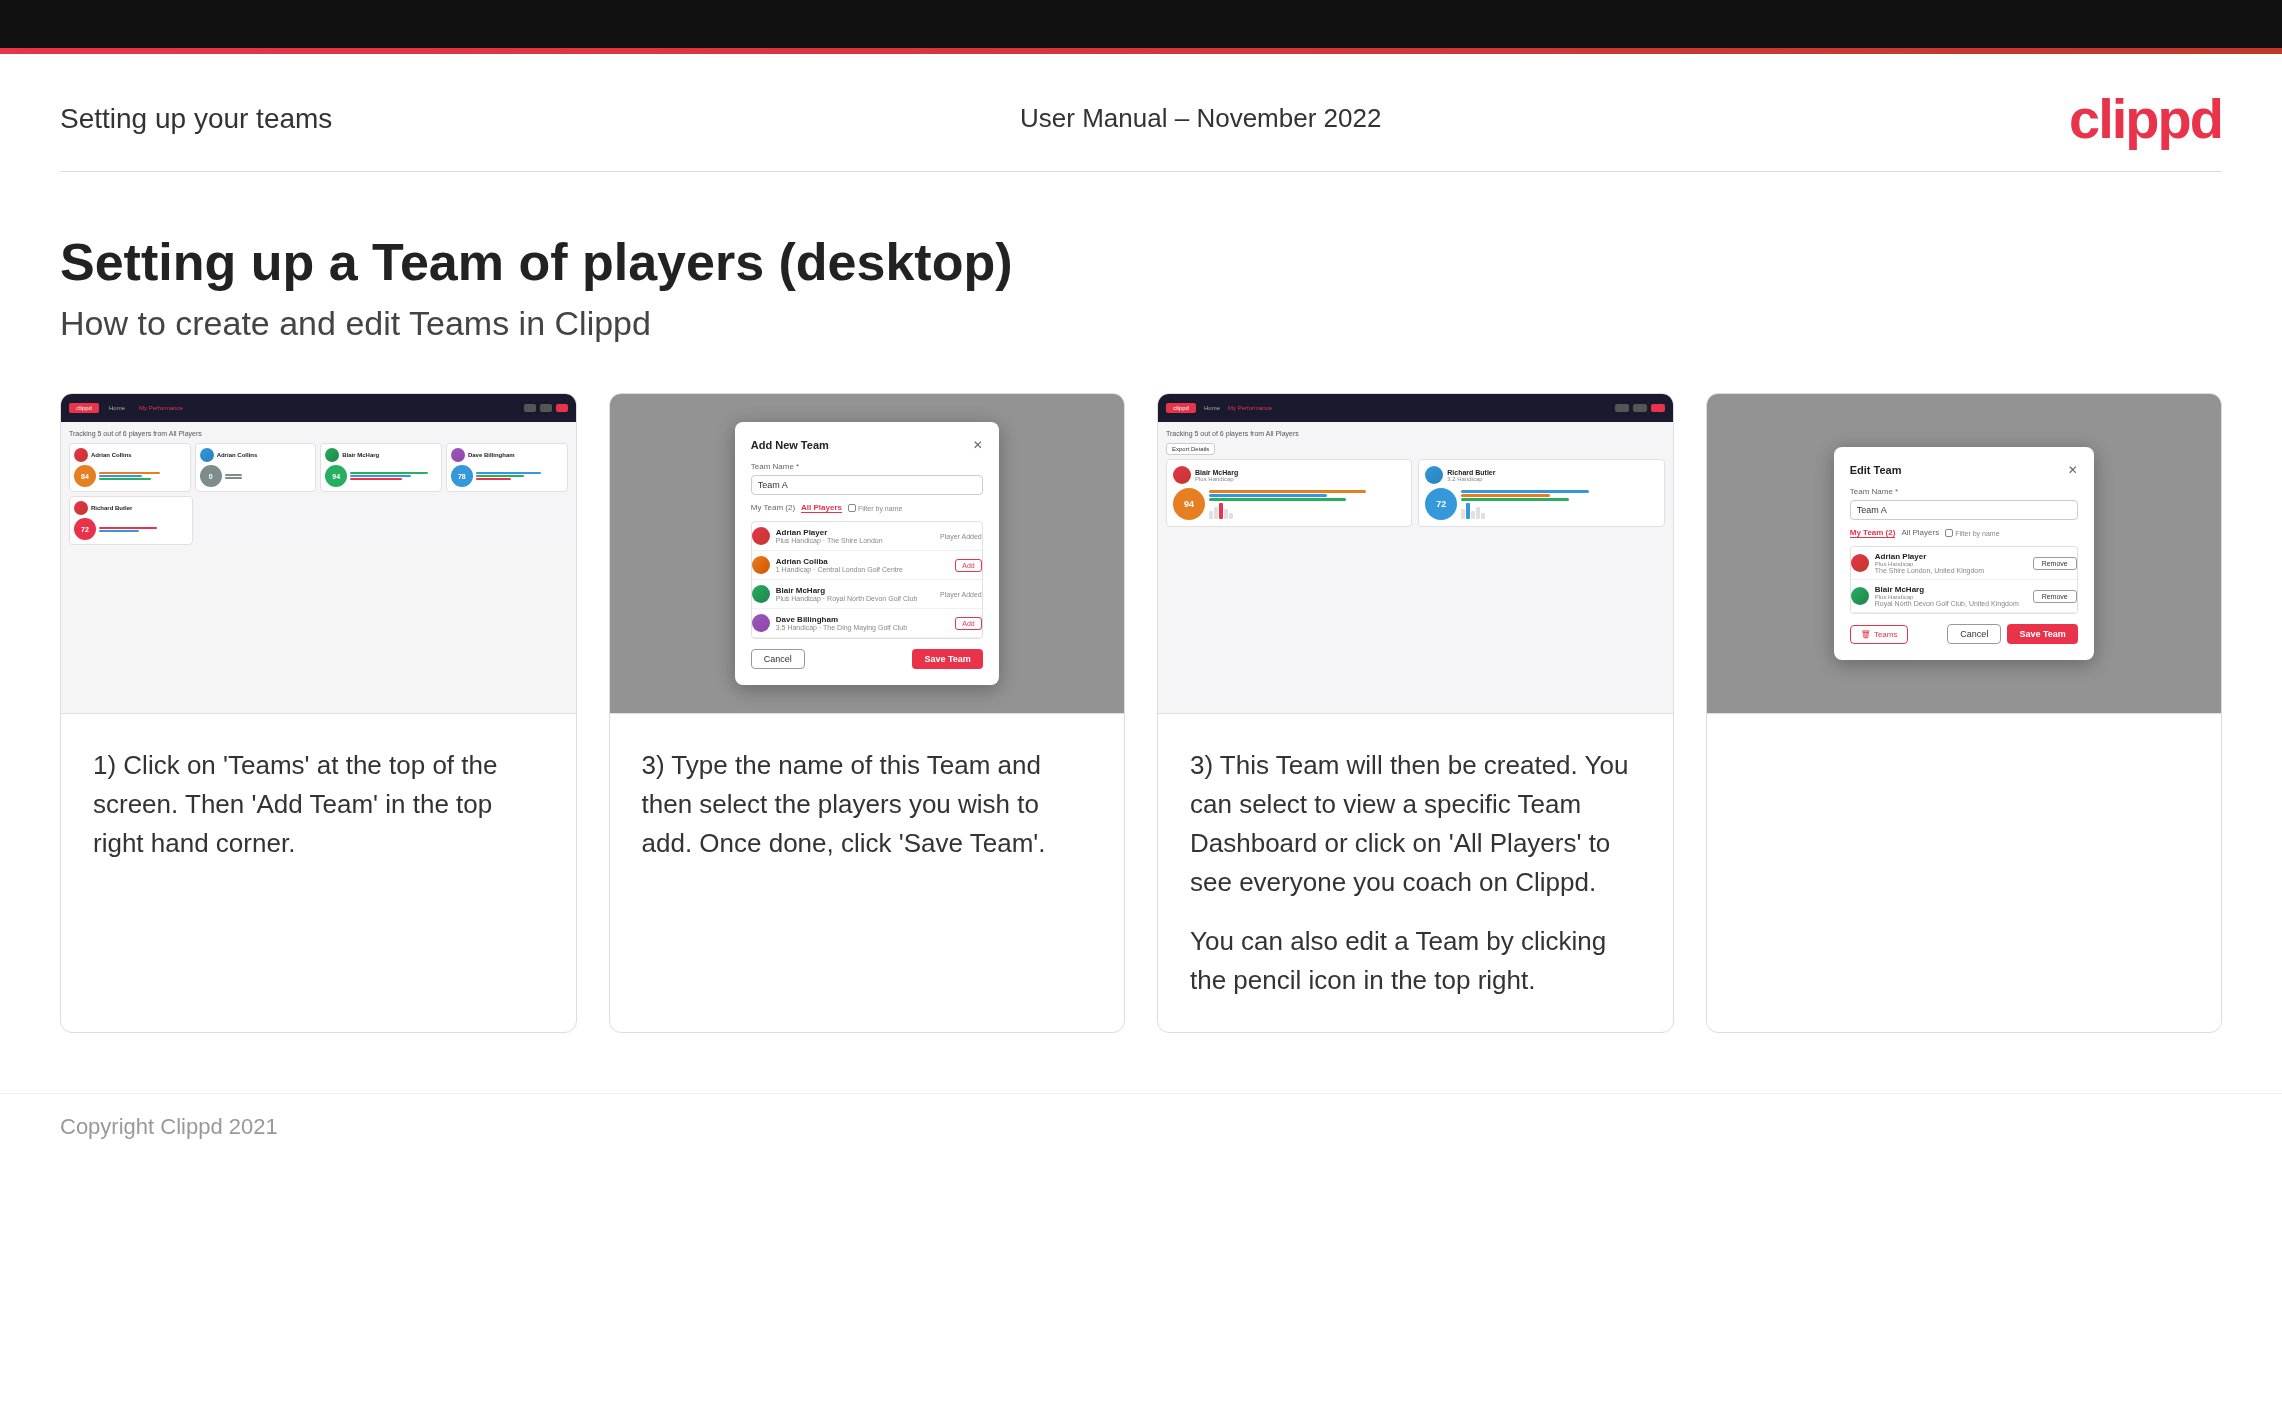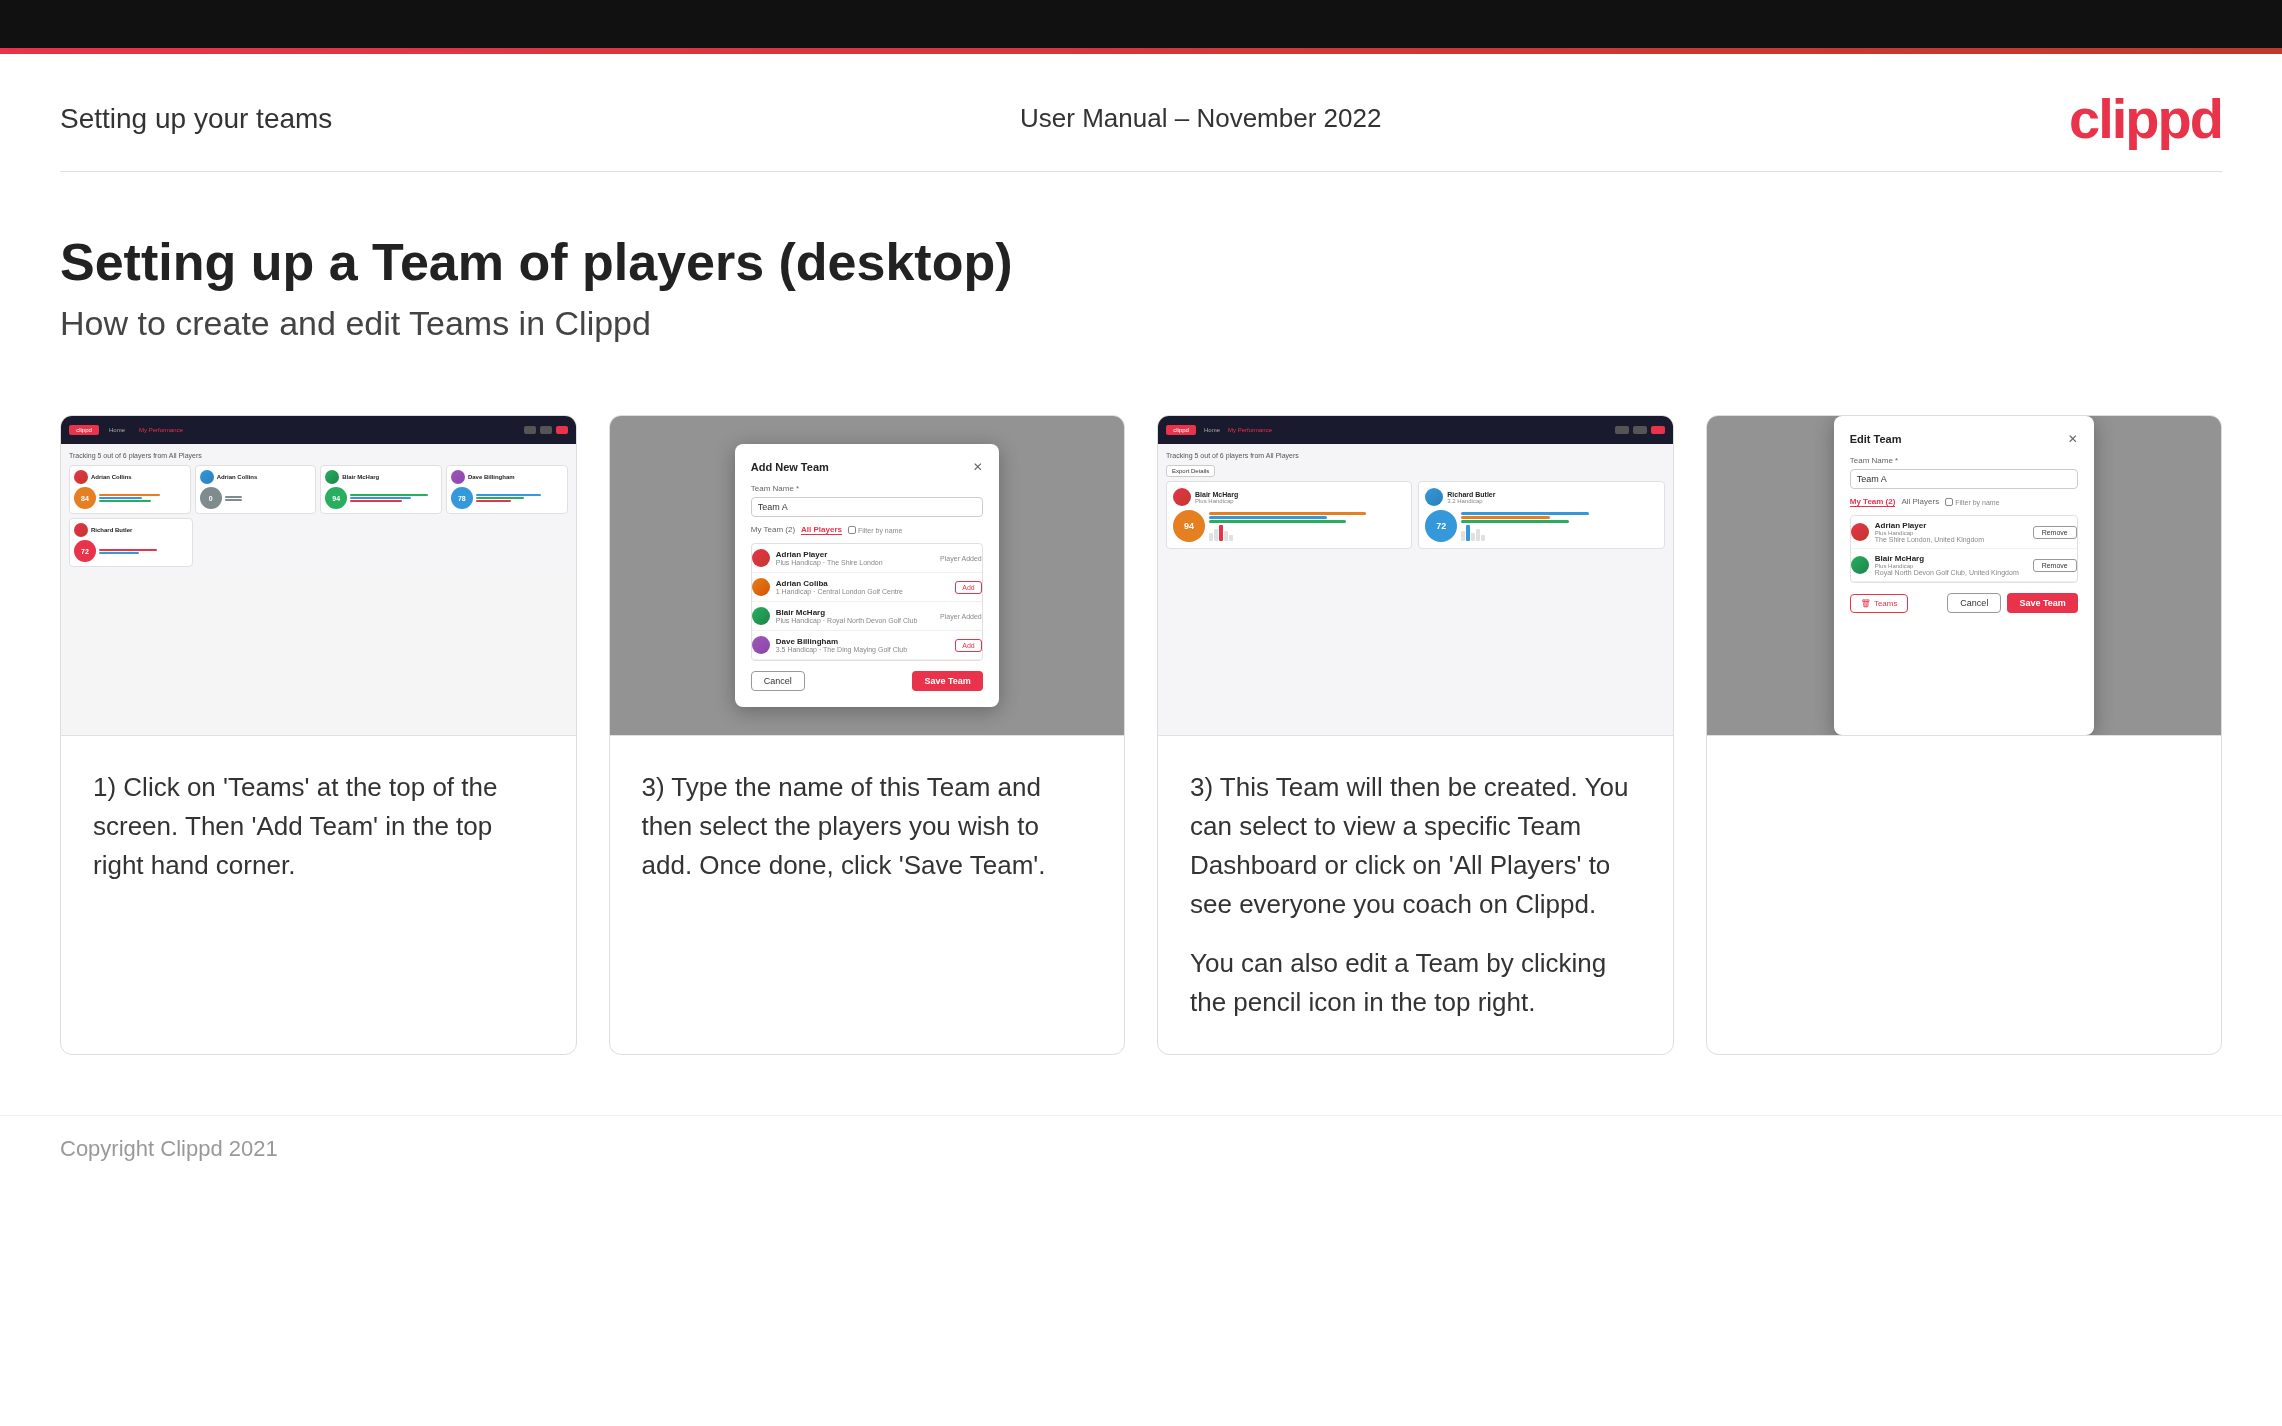--- a/index.html
+++ b/index.html
@@ -49,21 +49,21 @@
 
     
     .divider {
       border: none;
       border-top: 1px solid #ddd;
       margin: 0 60px;
     }
 
     
     .page-title-section {
-      padding: 60px 60px 72px 60px;
+      padding: 60px 60px 50px 60px;
     }
     .page-title-section h1 {
       font-size: 52px;
       font-weight: 700;
       color: #222;
       margin-bottom: 12px;
     }
     .page-title-section p {
       font-size: 34px;
       color: #444;
@@ -517,21 +517,21 @@
       </div>
     </div>
     <div class="card-text">
       <p>3) This Team will then be created. You can select to view a specific Team Dashboard or click on 'All Players' to see everyone you coach on Clippd.</p>
       <p style="margin-top:20px;">You can also edit a Team by clicking the pencil icon in the top right.</p>
     </div>
   </div>
 
   <div class="card">
     <div class="screenshot-area">
-      <div style="background:rgba(0,0,0,0.4);width:100%;height:100%;display:flex;justify-content:center;">
+      <div style="background:rgba(0,0,0,0.4);width:100%;height:100%;display:flex;align-items:center;justify-content:center;">
         <div class="mini-modal-edit">
           <div class="mini-modal-header">
             <span class="mini-modal-title">Edit Team</span>
             <span class="mini-modal-close">✕</span>
           </div>
           <div class="mini-label">Team Name *</div>
           <input class="mini-input" value="Team A" style="">
           <div class="mini-tabs">
             <span class="mini-tab active">My Team (2)</span>
             <span class="mini-tab">All Players</span>

